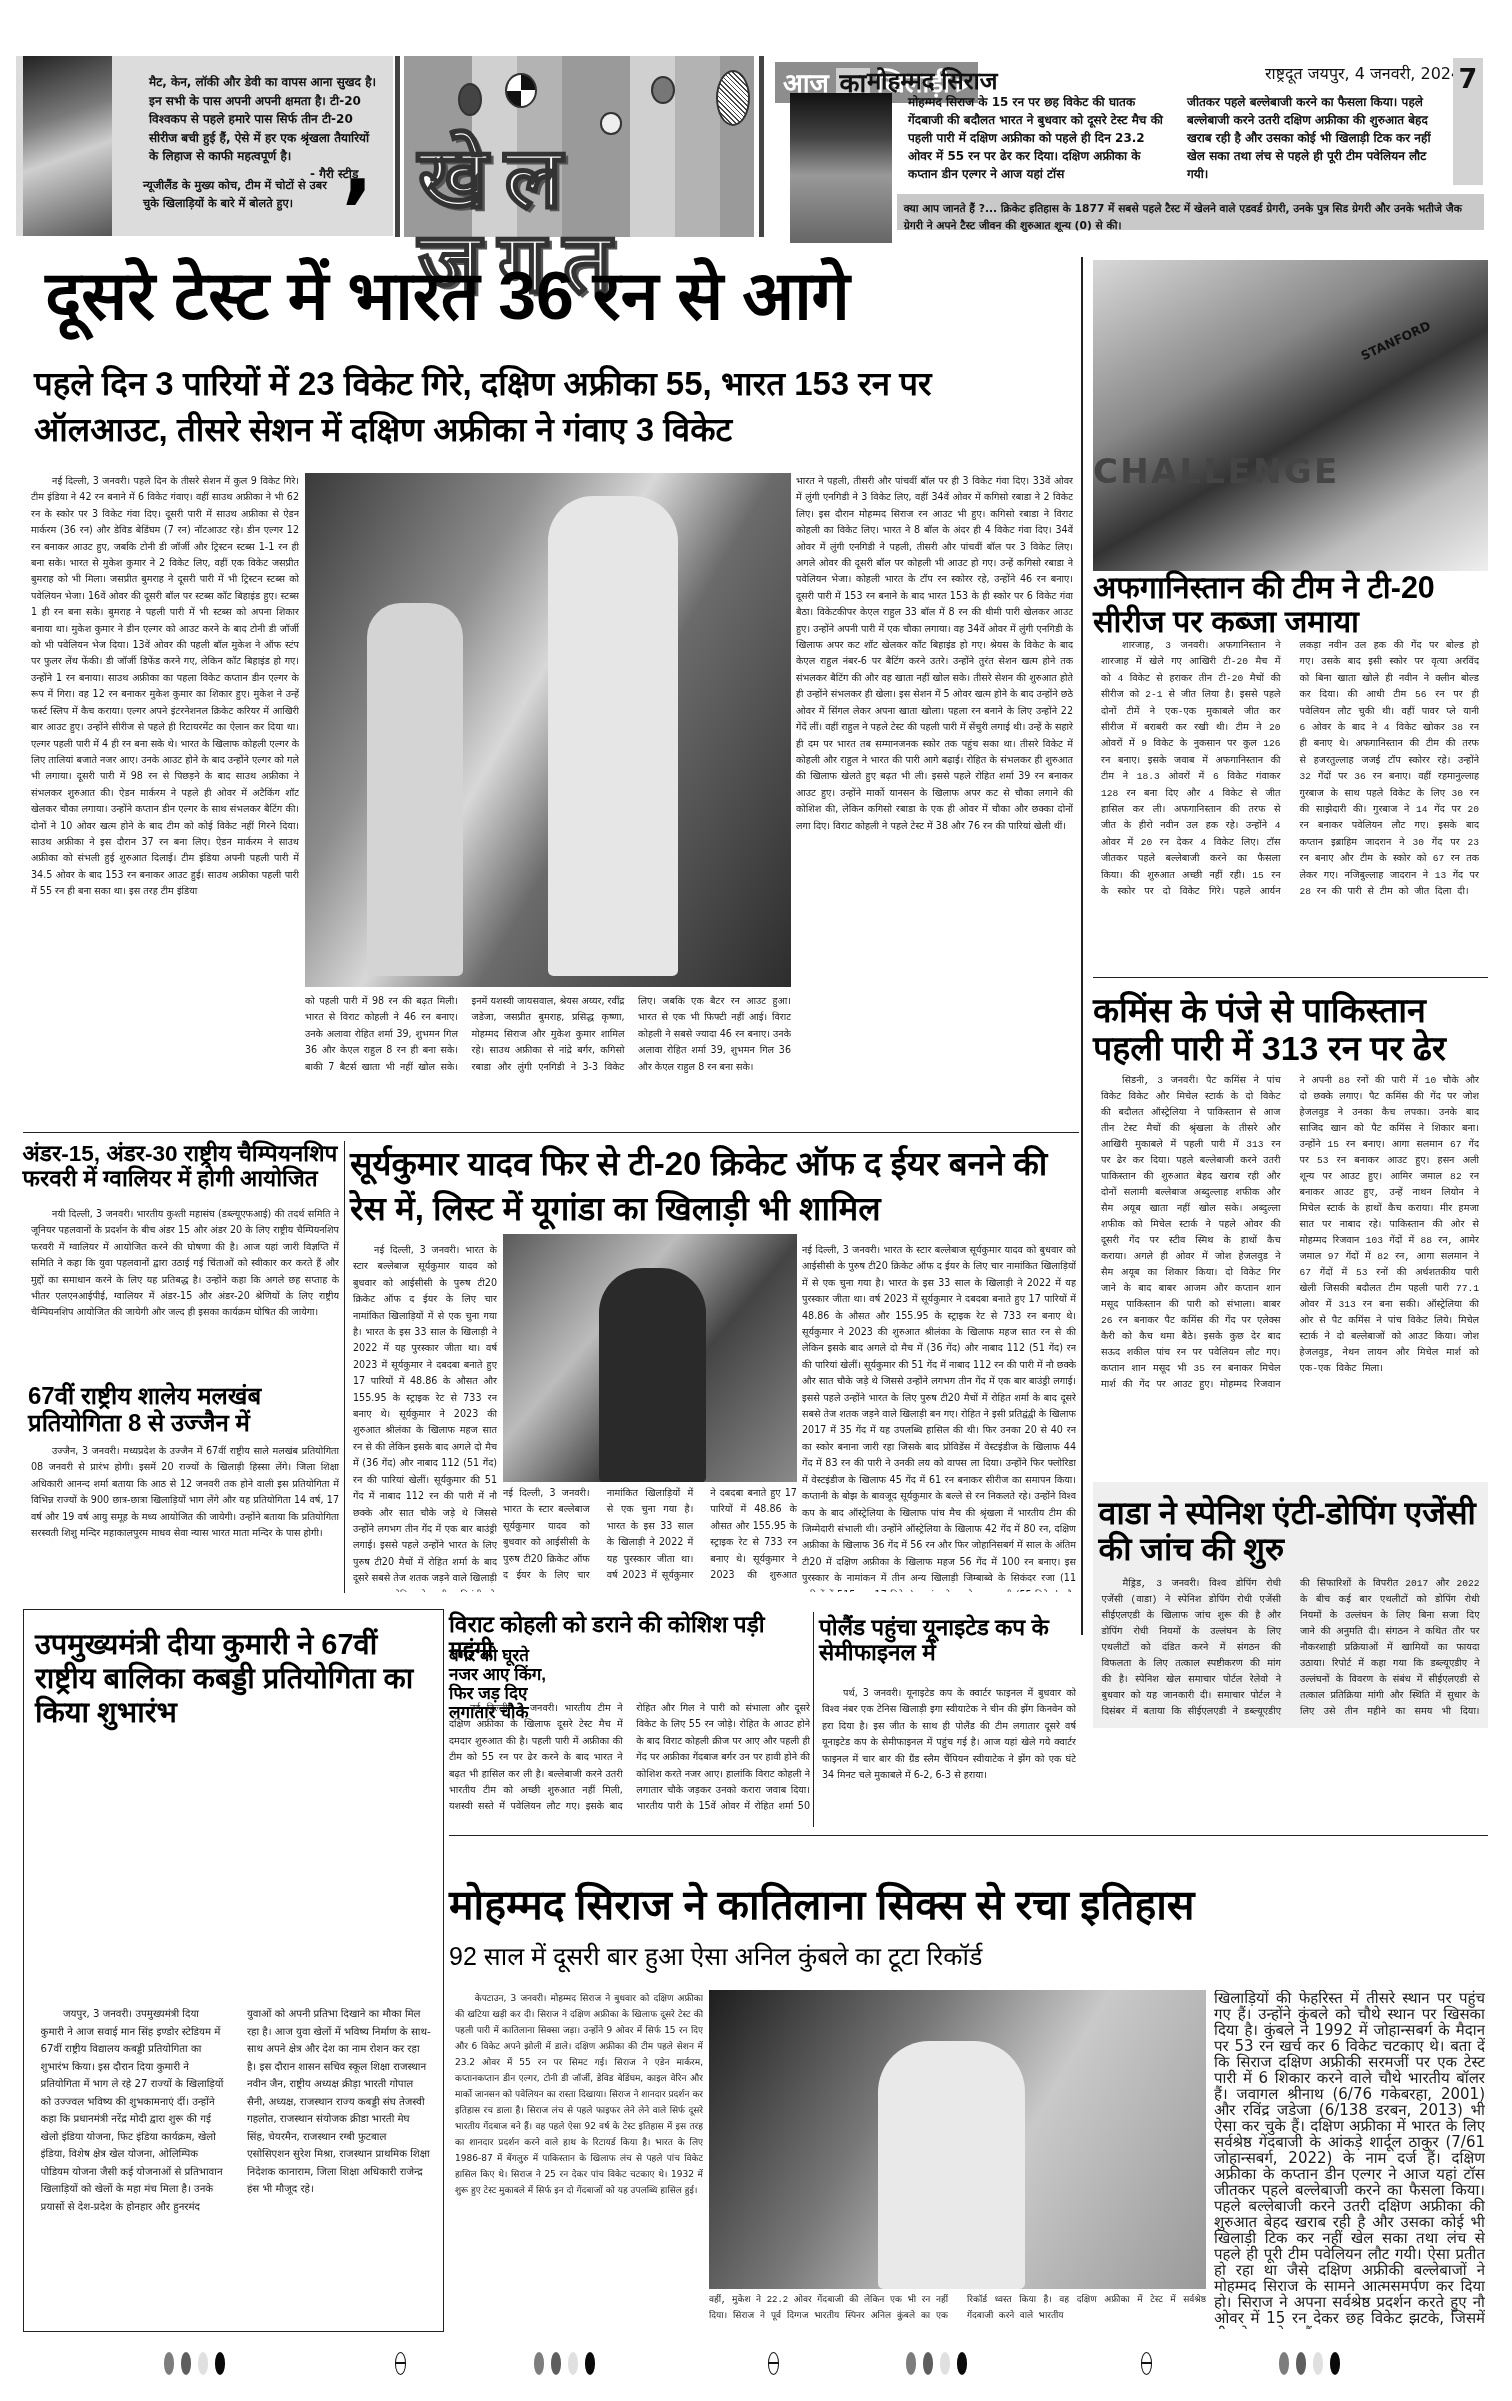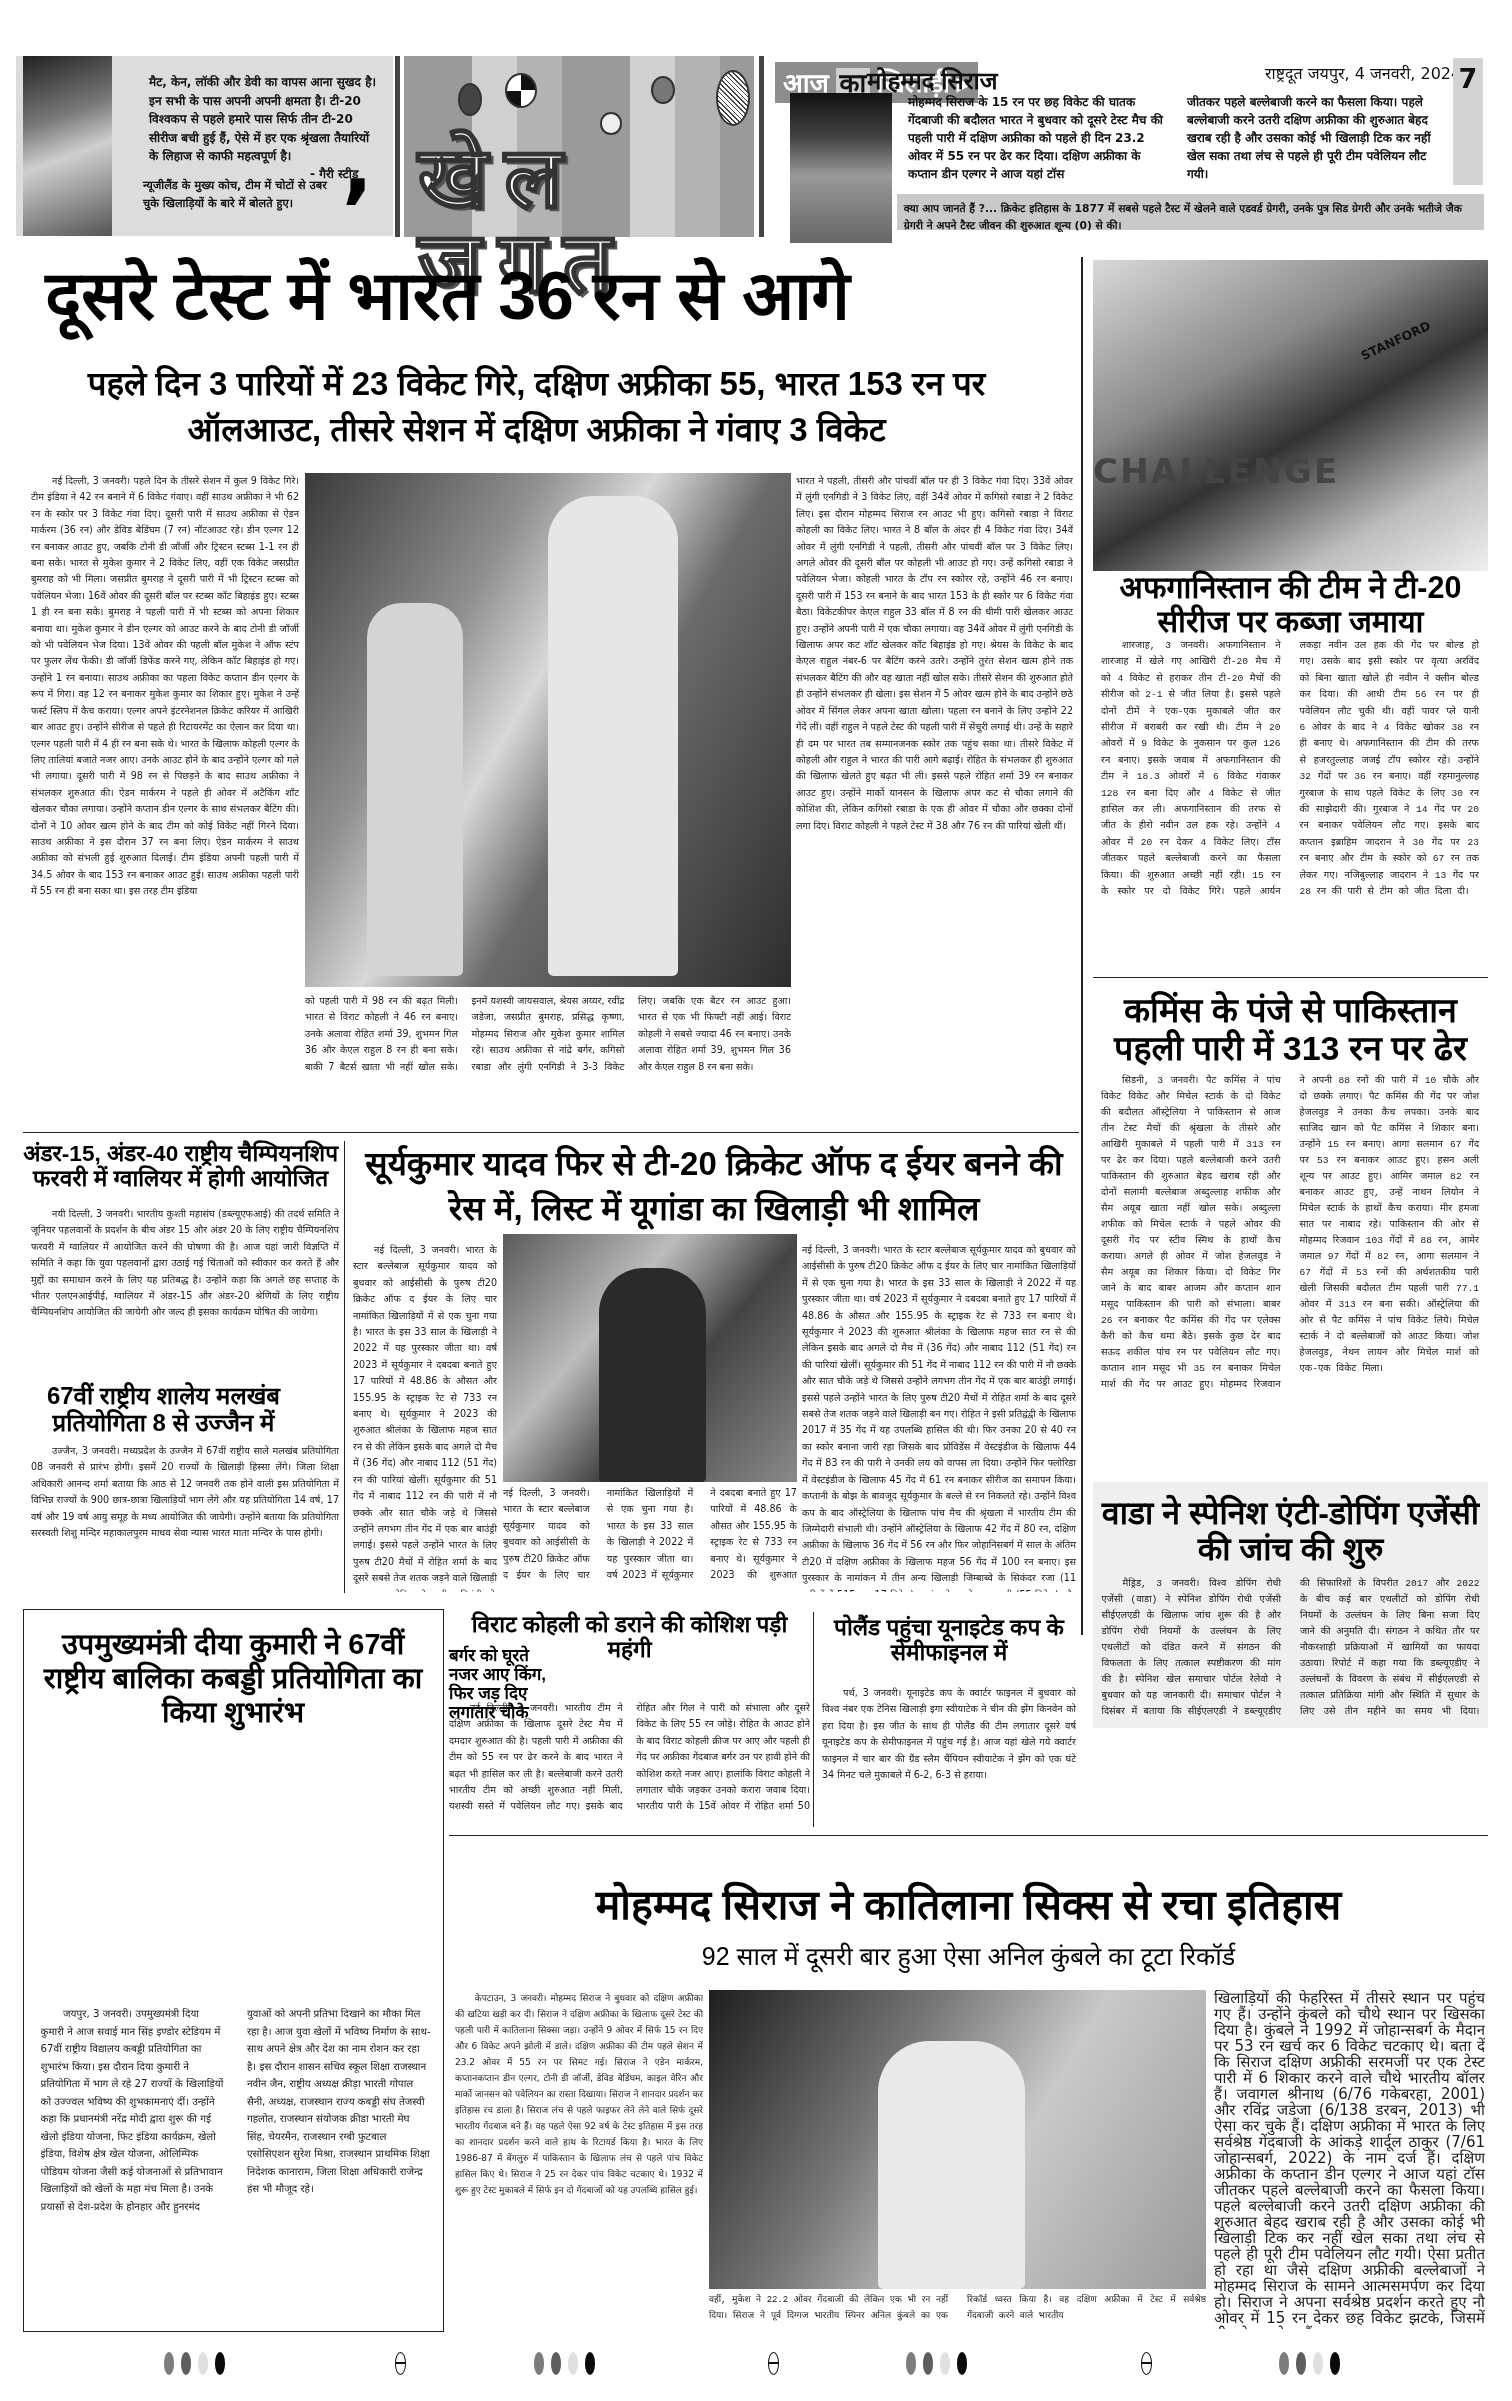--- a/index.html
+++ b/index.html
@@ -1,21 +1,21 @@
 <!DOCTYPE html>
 <html style="font-size:9px"><head>
 <meta charset="utf-8">
 <style>
   * { box-sizing: border-box; margin: 0; padding: 0; }
   html, body { width: 1512px; height: 2401px; background: #ffffff; overflow: hidden; }
   body { position: relative; font-family: "DejaVu Sans", sans-serif; color: #111; }
   .abs { position: absolute; }
   .body-text { font-family: "DejaVu Sans", sans-serif; font-size: 10.7px; line-height: 17px; text-align: justify; color: #1a1a1a; }
   .body-text p { text-indent: 2.2em; margin-bottom: 0; }
-  .headline { font-family: "Liberation Sans", sans-serif; font-weight: bold; color: #000; text-align: center; line-height: 1.12; }
+  .headline { font-family: "Liberation Sans", sans-serif; font-weight: bold; color: #000; line-height: 1.12; }
   .photo { background: linear-gradient(135deg, #8a8a8a 0%, #3d3d3d 40%, #b9b9b9 70%, #555 100%); overflow: hidden; }
   .vrule { position: absolute; width: 1.7px; background: #222; }
   .hrule { position: absolute; height: 1.7px; background: #222; }
   .cols2 { column-count: 2; column-gap: 19px; font-family: Liberation Mono, monospace; }
   .cols3 { column-count: 3; column-gap: 17px; }
 
   
   .mast-quote { background: #dcdcdc; }
   .mast-banner { background: repeating-linear-gradient(90deg,#9a9a9a 0 68px,#d0d0d0 68px 113px,#b3b3b3 113px 158px); }
   .mast-title { font-family: "Liberation Sans", sans-serif; font-weight: bold; color: #fff; font-size: 85px; letter-spacing: 17px; -webkit-text-stroke: 2.3px #333; text-shadow: 3.4px 3.4px 0 #555; }
@@ -115,21 +115,21 @@
 </div>
 
 <div class="abs grey-box" style="left:1093px;top:1482px;width:395px;height:246px;">
   <div class="headline" style="font-size:32px;padding:14px 5.6px 0;">वाडा ने स्पेनिश एंटी-डोपिंग एजेंसी की जांच की शुरु</div>
   <div class="body-text cols2" style="padding:8px 8.5px;height:164px;overflow:hidden;font-size:9.6px;line-height:16px;">
     <p>मैड्रिड, 3 जनवरी। विश्व डोपिंग रोधी एजेंसी (वाडा) ने स्पेनिश डोपिंग रोधी एजेंसी सीईएलएडी के खिलाफ जांच शुरू की है और डोपिंग रोधी नियमों के उल्लंघन के लिए एथलीटों को दंडित करने में संगठन की विफलता के लिए तत्काल स्पष्टीकरण की मांग की है। स्पेनिश खेल समाचार पोर्टल रेलेवो ने बुधवार को यह जानकारी दी। समाचार पोर्टल ने दिसंबर में बताया कि सीईएलएडी ने डब्ल्यूएडीए की सिफारिशों के विपरीत 2017 और 2022 के बीच कई बार एथलीटों को डोपिंग रोधी नियमों के उल्लंघन के लिए बिना सजा दिए जाने की अनुमति दी। संगठन ने कथित तौर पर नौकरशाही प्रक्रियाओं में खामियों का फायदा उठाया। रिपोर्ट में कहा गया कि डब्ल्यूएडीए ने उल्लंघनों के विवरण के संबंध में सीईएलएडी से तत्काल प्रतिक्रिया मांगी और स्थिति में सुधार के लिए उसे तीन महीने का समय भी दिया। अन्यथा डब्ल्यूएडीए ने विश्व डोपिंग रोधी संहिता के अनुसार सीईएलएडी के लिए एक अनुपालन सत्यापन प्रक्रिया शुरू करने की धमकी दी।</p>
   </div>
 </div>
 
 <div class="hrule" style="left:22.6px;top:1132px;width:1056px;height:1.1px;"></div>
-<div class="abs headline" style="left:22.6px;top:1141px;width:316px;font-size:22.6px;">अंडर-15, अंडर-40 राष्ट्रीय चैम्पियनशिप फरवरी में ग्वालियर में होगी आयोजित</div>
+<div class="abs headline" style="left:22.6px;top:1141px;width:316px;font-size:22.6px;">अंडर-15, अंडर-30 राष्ट्रीय चैम्पियनशिप फरवरी में ग्वालियर में होगी आयोजित</div>
 <div class="abs body-text" style="left:31px;top:1206px;width:308px;height:169px;overflow:hidden;font-size:9.6px;line-height:16.4px;">
   <p>नयी दिल्ली, 3 जनवरी। भारतीय कुश्ती महासंघ (डब्ल्यूएफआई) की तदर्थ समिति ने जूनियर पहलवानों के प्रदर्शन के बीच अंडर 15 और अंडर 20 के लिए राष्ट्रीय चैम्पियनशिप फरवरी में ग्वालियर में आयोजित करने की घोषणा की है। आज यहां जारी विज्ञप्ति में समिति ने कहा कि युवा पहलवानों द्वारा उठाई गई चिंताओं को स्वीकार कर करते हैं और मुद्दों का समाधान करने के लिए यह प्रतिबद्ध है। उन्होंने कहा कि अगले छह सप्ताह के भीतर एलएनआईपीई, ग्वालियर में अंडर-15 और अंडर-20 श्रेणियों के लिए राष्ट्रीय चैम्पियनशिप आयोजित की जायेगी और जल्द ही इसका कार्यक्रम घोषित की जायेगा।</p>
 </div>
 
 <div class="abs headline" style="left:28px;top:1383px;width:271px;font-size:24px;">67वीं राष्ट्रीय शालेय मलखंब प्रतियोगिता 8 से उज्जैन में</div>
 <div class="abs body-text" style="left:31px;top:1443px;width:308px;height:147px;overflow:hidden;font-size:9.6px;line-height:16.4px;">
   <p>उज्जैन, 3 जनवरी। मध्यप्रदेश के उज्जैन में 67वीं राष्ट्रीय साले मलखंब प्रतियोगिता 08 जनवरी से प्रारंभ होगी। इसमें 20 राज्यों के खिलाड़ी हिस्सा लेंगे। जिला शिक्षा अधिकारी आनन्द शर्मा बताया कि आठ से 12 जनवरी तक होने वाली इस प्रतियोगिता में विभिन्न राज्यों के 900 छात्र-छात्रा खिलाड़ियों भाग लेंगे और यह प्रतियोगिता 14 वर्ष, 17 वर्ष और 19 वर्ष आयु समूह के मध्य आयोजित की जायेगी। उन्होंने बताया कि प्रतियोगिता सरस्वती शिशु मन्दिर महाकालपुरम माधव सेवा न्यास भारत माता मन्दिर के पास होगी।</p>
 </div>
 
 <div class="vrule" style="left:344px;top:1141px;height:452px;width:1.1px;"></div>

